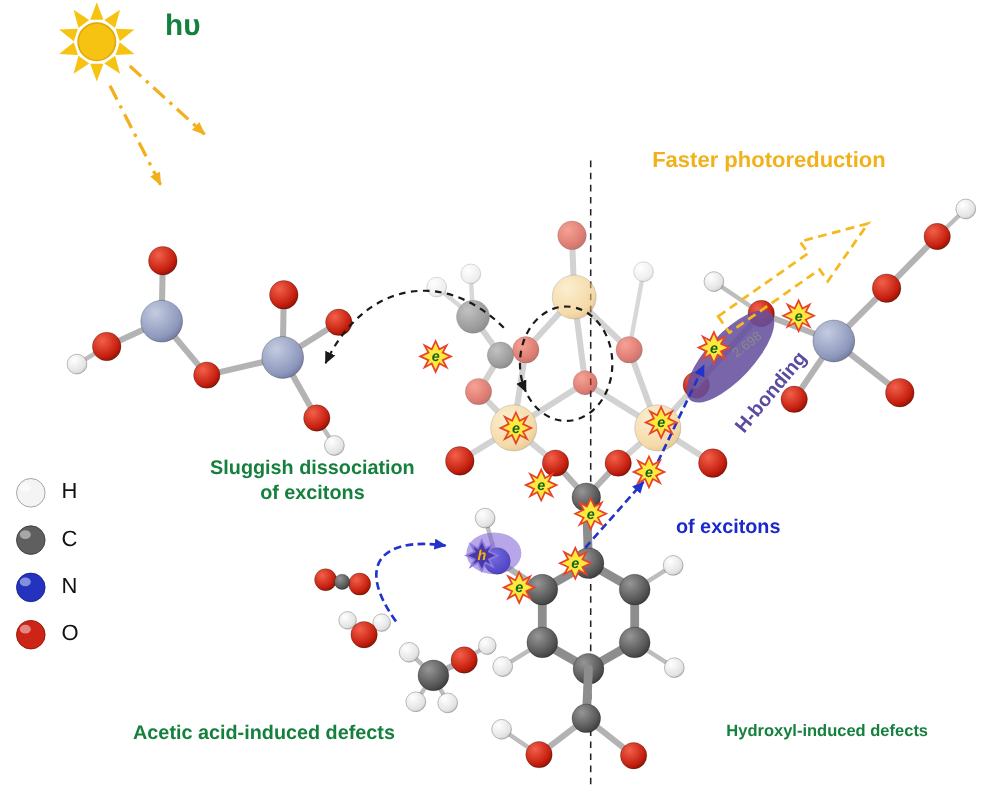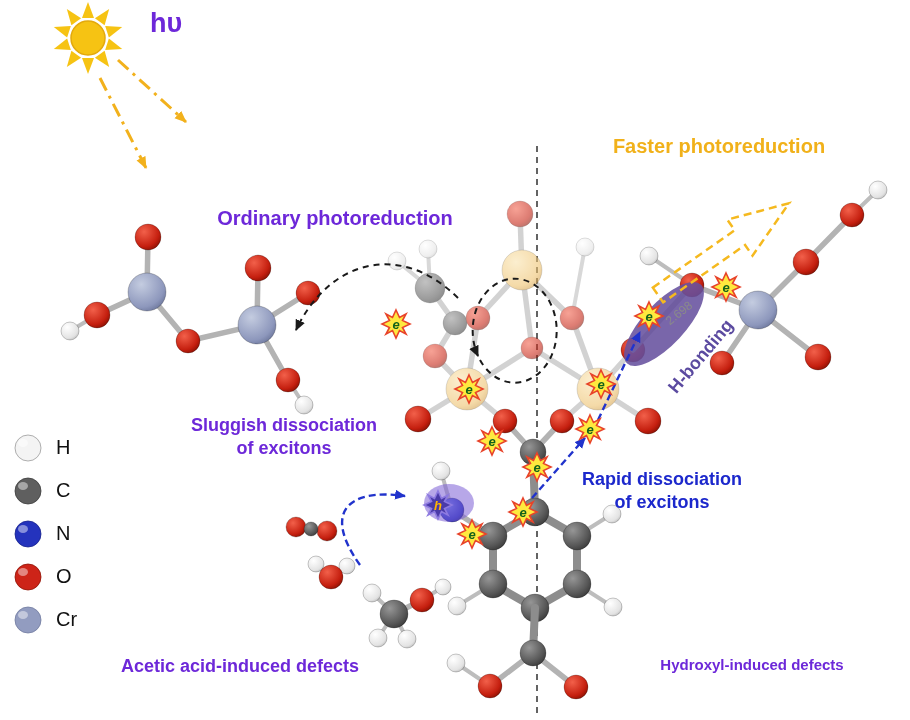--- a/index.html
+++ b/index.html
@@ -1,24 +1,24 @@
 <!DOCTYPE html>
 <html><head>
 <meta charset="utf-8">
 <style>
   html,body{margin:0;padding:0;background:#ffffff;}
   .stage{
     position:relative;width:910px;height:720px;background:#ffffff;overflow:hidden;
     font-family:"Liberation Sans", sans-serif;
   }
   .stage svg.canvas{position:absolute;left:0;top:0;z-index:1;}
-  .lbl{position:absolute;z-index:3;font-weight:bold;color:#6d28d9;white-space:nowrap;}
+  .lbl{position:absolute;z-index:3;font-weight:bold;color:#15803d;white-space:nowrap;}
   .lbl-hv{left:150px;top:8px;font-size:27px;}
   .lbl-ordinary{left:335px;top:207px;font-size:20px;transform:translateX(-50%);}
-  .lbl-faster{left:719px;top:135px;font-size:20px;color:#f1b11a;transform:translateX(-50%);}
+  .lbl-faster{left:699px;top:135px;font-size:20px;color:#f1b11a;transform:translateX(-50%);}
   .lbl-sluggish{left:284px;top:414px;font-size:18px;text-align:center;transform:translateX(-50%);line-height:1.25;}
   .lbl-rapid{left:662px;top:468px;font-size:18px;color:#1c28cc;text-align:center;transform:translateX(-50%);line-height:1.25;}
   .lbl-hbond{left:636px;top:346px;width:130px;font-size:18px;color:#5b4aa0;text-align:center;transform:rotate(-50deg);}
   .lbl-bondlen{left:664px;top:306px;font-size:12px;color:#8a8a8a;font-weight:normal;transform:rotate(-38deg);}
   .lbl-acetic{left:240px;top:656px;font-size:18px;transform:translateX(-50%);}
   .lbl-hydroxyl{left:752px;top:656px;font-size:15px;transform:translateX(-50%);}
 
   .legend{position:absolute;left:12px;top:426px;z-index:3;display:flex;flex-direction:column;}
   .legend-row{display:flex;align-items:center;gap:12px;height:43px;}
   .legend-row span{font-size:20px;color:#111;}
@@ -337,28 +337,26 @@
         <text class="star-text-e" text-anchor="middle" dy="4.5">e</text>
     </g>
 
     <g transform="translate(438,505)">
       <use href="#starShape" class="star-h"></use>
         <text class="star-text-h" text-anchor="middle" dy="4.5">h</text>
     </g>
   </svg>
 
   <div class="lbl lbl-hv">hυ</div>
-  <div class="lbl lbl-ordinary">Ordinary photoreduction</div>
   <div class="lbl lbl-faster">Faster photoreduction</div>
   <div class="lbl lbl-sluggish">
     <div>Sluggish dissociation</div>
     <div>of excitons</div>
   </div>
   <div class="lbl lbl-rapid">
-    <div>Rapid dissociation</div>
     <div>of excitons</div>
   </div>
   <div class="lbl lbl-hbond">H-bonding</div>
   <div class="lbl lbl-bondlen">2.698</div>
   <div class="lbl lbl-acetic">Acetic acid-induced defects</div>
   <div class="lbl lbl-hydroxyl">Hydroxyl-induced defects</div>
 
   <div class="legend">
     <div class="legend-row">
       <svg width="32" height="32">
@@ -381,22 +379,15 @@
         </svg>
       <span>N</span>
     </div>
     <div class="legend-row">
       <svg width="32" height="32">
           <circle cx="16" cy="16" r="13" stroke="#8f1204" stroke-width="0.8" fill="#cd2418"></circle>
           <ellipse cx="11" cy="11" rx="5" ry="4" fill="#ffffff" opacity="0.45"></ellipse>
         </svg>
       <span>O</span>
     </div>
-    <div class="legend-row">
-      <svg width="32" height="32">
-          <circle cx="16" cy="16" r="13" stroke="#717ba0" stroke-width="0.8" fill="#929cc0"></circle>
-          <ellipse cx="11" cy="11" rx="5" ry="4" fill="#ffffff" opacity="0.45"></ellipse>
-        </svg>
-      <span>Cr</span>
-    </div>
   </div>
 
 </div>
 
 </body></html>

